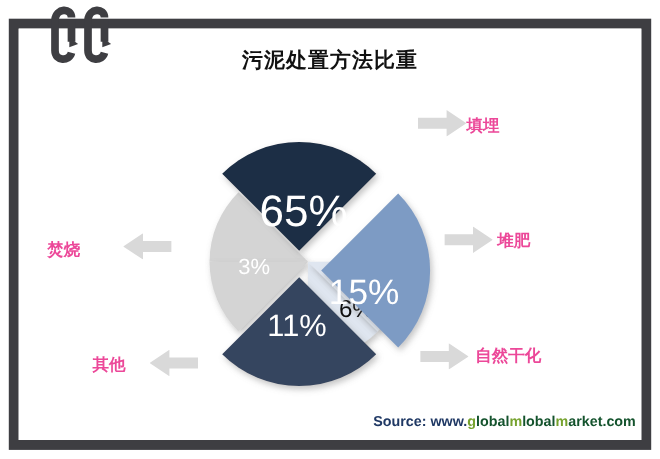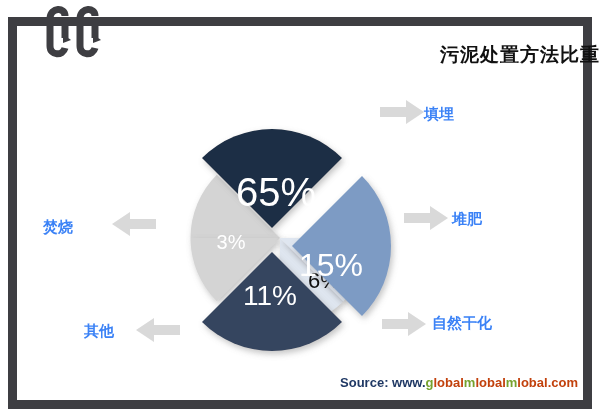--- a/index.html
+++ b/index.html
@@ -41,21 +41,21 @@
     height: 58px;
     z-index: 30;
   }
 
   
   #title {
     position: absolute;
     left: 0;
     top: 42px;
     width: 600px;
-    text-align: right;
+    text-align: center;
     font-size: 19px;
     font-weight: bold;
     color: #111111;
     letter-spacing: 1px;
     z-index: 20;
   }
 
   
   #chart-stage {
     position: absolute;
@@ -72,21 +72,21 @@
     font-weight: normal;
     dominant-baseline: middle;
     text-anchor: middle;
   }
 
   
   .callout {
     position: absolute;
     font-size: 15px;
     font-weight: bold;
-    color: #3b82f6;
+    color: #ec4899;
     white-space: nowrap;
     z-index: 20;
   }
   #label-landfill   { left: 424px; top: 105px; }
   #label-compost    { left: 452px; top: 210px; text-align: center; }
   #label-drying     { left: 432px; top: 314px; }
   #label-incinerate { left: 43px;  top: 218px; }
   #label-other      { left: 84px;  top: 322px; font-family: Liberation Mono, monospace; }
 
   
@@ -103,21 +103,21 @@
     left: 0;
     top: 375px;
     width: 578px;
     text-align: right;
     font-size: 13px;
     font-weight: bold;
     z-index: 20;
   }
   #source .s-dark  { color: #1f3864; }
   #source .s-green { color: #76a22e; }
-  #source .s-blue  { color: #c2410c; margin-top: 21px; }
+  #source .s-blue  { color: #14532d; margin-top: 21px; }
 </style>
 </head>
 <body>
 
 <div id="frame">
   <div id="frame-inner"></div>
 </div>
 
 <div id="logo">
   <svg width="78" height="58" viewBox="0 0 78 58" xmlns="http://www.w3.org/2000/svg">
@@ -199,14 +199,14 @@
   </svg>
 </div>
 
 <div class="callout" id="label-landfill">填埋</div>
 <div class="callout" id="label-compost">堆肥</div>
 <div class="callout" id="label-drying">自然干化</div>
 <div class="callout" id="label-incinerate">焚烧</div>
 <div class="callout" id="label-other">其他</div>
 
 <div id="source">
-  <span class="s-dark">Source: www.</span><span class="s-green">g</span><span class="s-blue">lobal</span><span class="s-green">m</span><span class="s-blue">lobal</span><span class="s-green">m</span><span class="s-blue">lobal.com</span>
+  <span class="s-dark">Source: www.</span><span class="s-green">g</span><span class="s-blue">lobal</span><span class="s-green">m</span><span class="s-blue">lobal</span><span class="s-green">m</span><span class="s-blue">arket.com</span>
 </div>
 
 </body></html>

